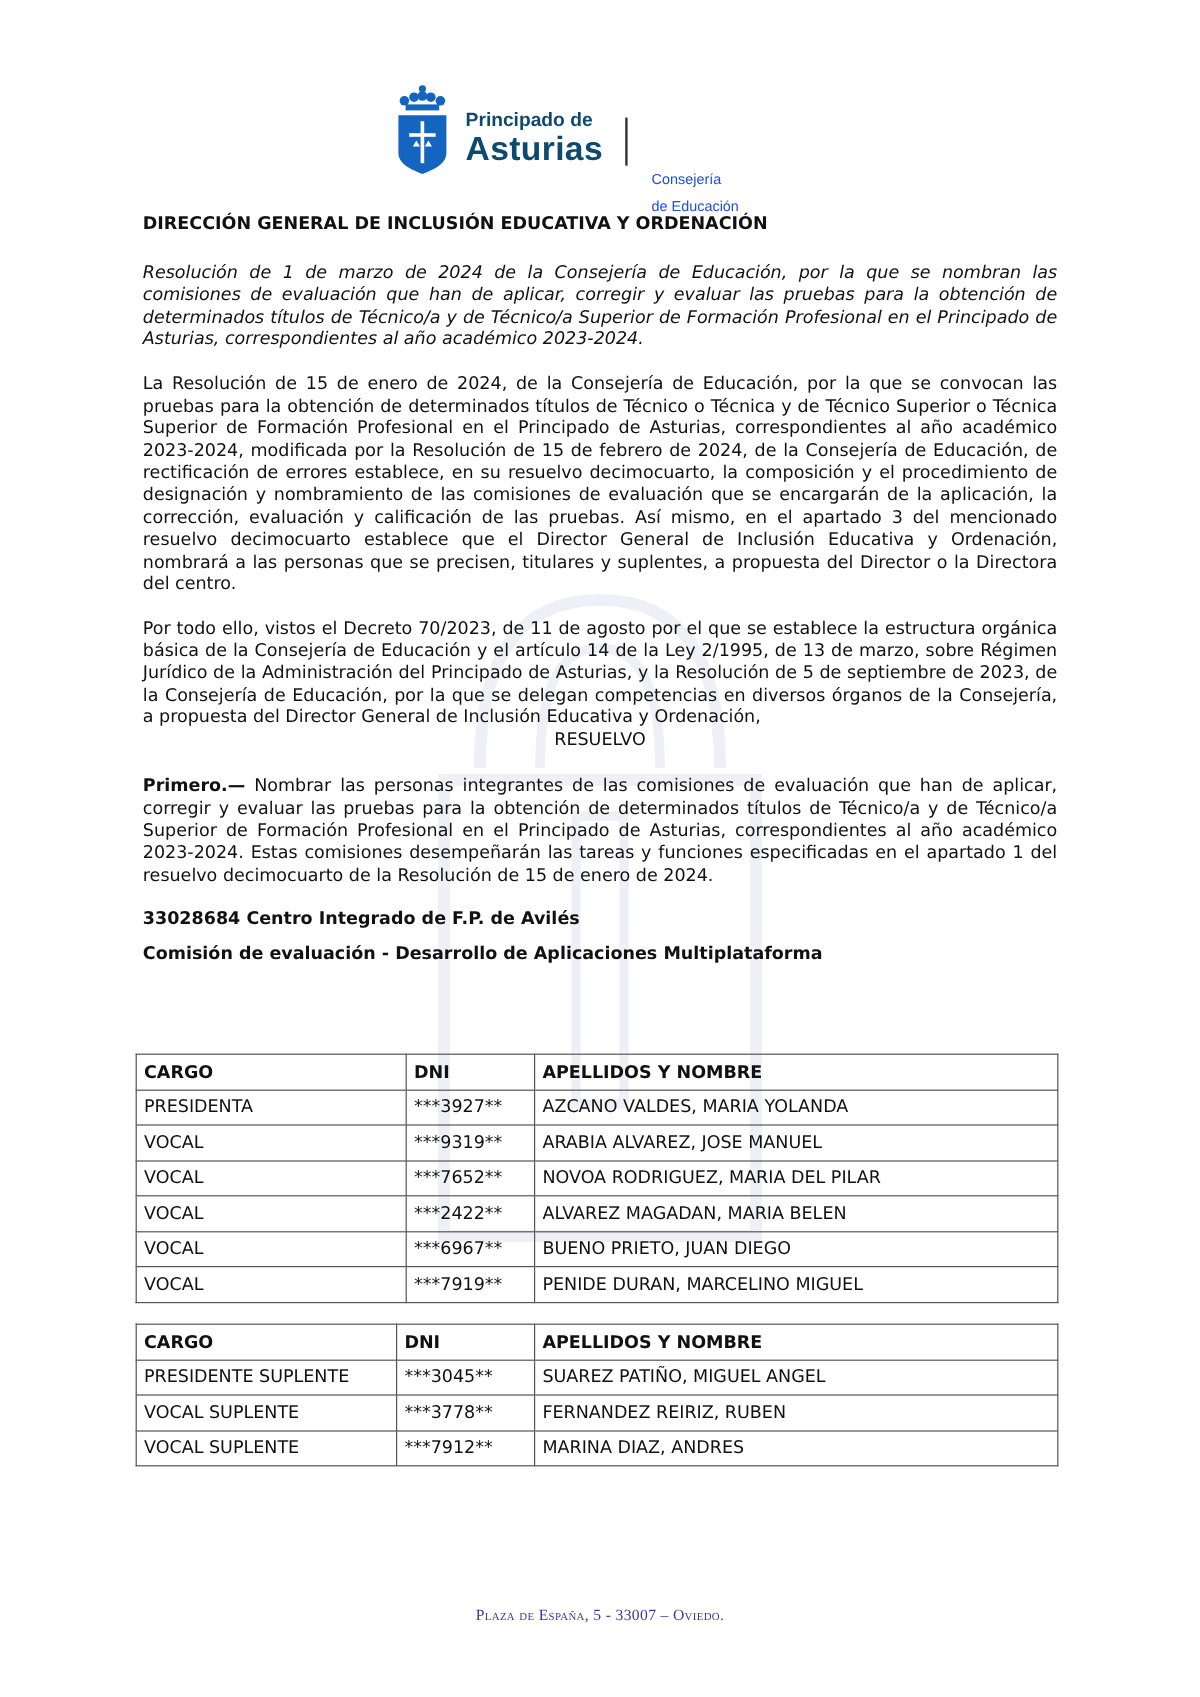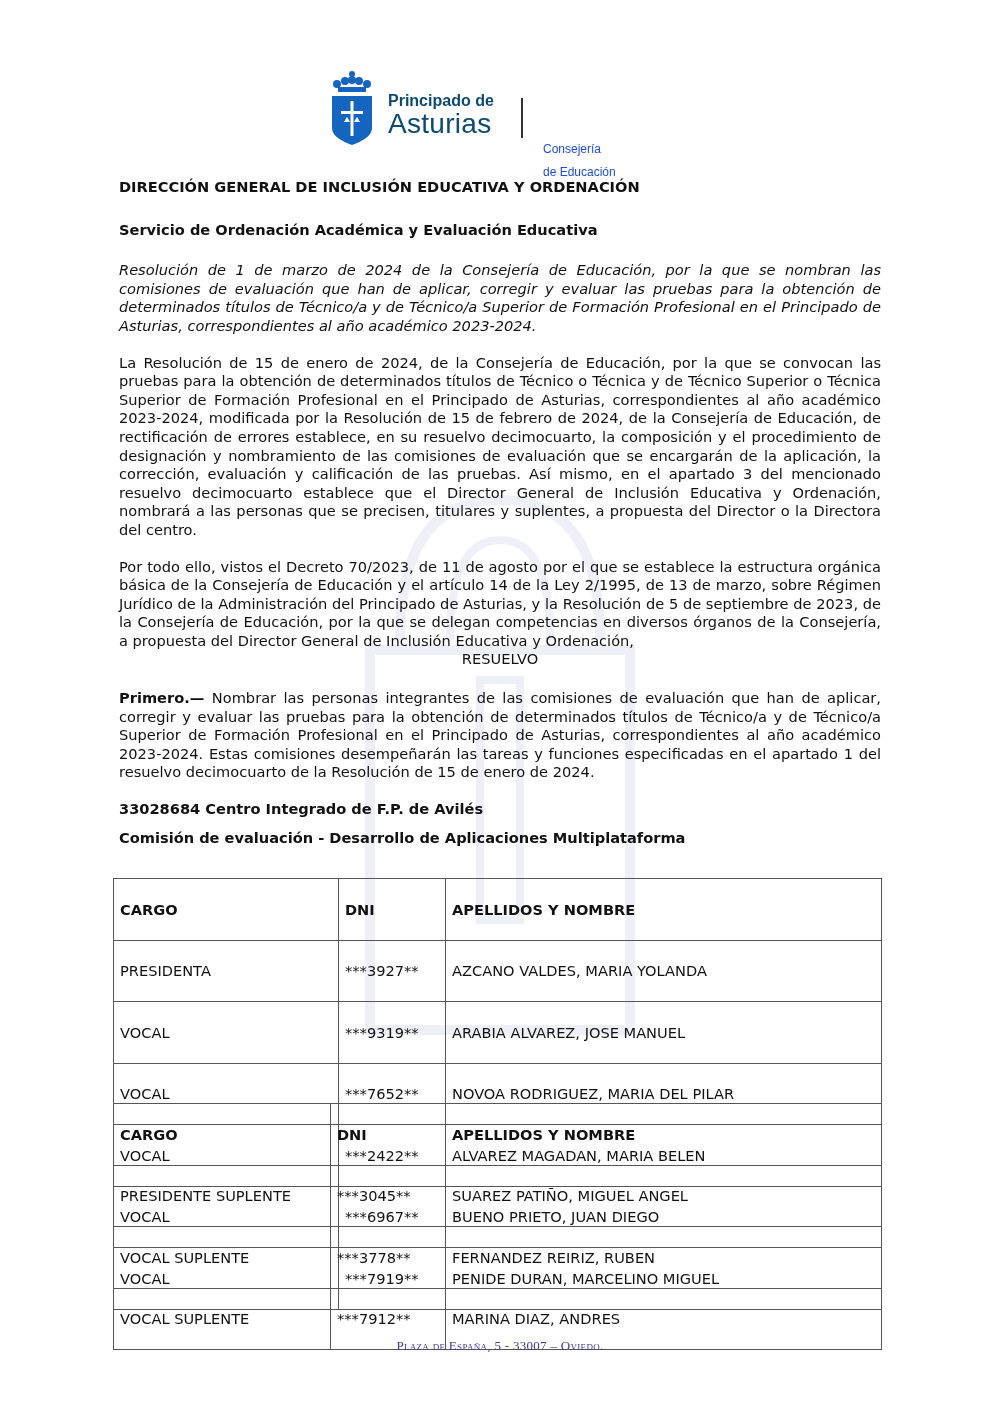--- a/index.html
+++ b/index.html
@@ -3,37 +3,37 @@
 <meta charset="utf-8">
 <style>
   html, body { margin: 0; padding: 0; background: #ffffff; }
   body { width: 1000px; height: 1414px; position: relative; overflow: hidden;
          font-family: "DejaVu Sans", sans-serif; color: #111; }
   .watermark { position: absolute; left: 360px; top: 480px; width: 280px; height: 560px; opacity: 0.07; pointer-events: none; }
   .header { position: absolute; left: 330px; top: 70px; width: 360px; height: 80px; }
   .shield { position: absolute; left: 0; top: 0; width: 44px; height: 76px; }
   .brand { position: absolute; left: 58px; top: 22px; font-family: "Liberation Sans", sans-serif; color: #0c4a6e; }
   .brand .l1 { font-size: 16px; font-weight: bold; line-height: 18px; }
-  .brand .l2 { font-size: 28px; font-weight: normal; line-height: 28px; letter-spacing: 0.3px; }
+  .brand .l2 { font-size: 28px; font-weight: bold; line-height: 28px; letter-spacing: 0.3px; }
   .vsep { position: absolute; left: 191px; top: 28px; width: 2px; height: 40px; background: #333; }
   .dept { position: absolute; left: 213px; top: 24px; font-family: "Liberation Sans", sans-serif; font-size: 12px; line-height: 23px; color: #1d4ed8; margin-top: 44px; }
 
   .content { position: absolute; left: 119px; top: 178px; width: 762px; font-size: 14.6px; line-height: 18.6px; }
   .h1 { font-weight: bold; margin: 0; }
   .h2 { font-weight: bold; margin: 24px 0 0 0; }
   .intro { font-style: italic; margin: 22px 0 0 0; text-align: justify; }
   p.body { margin: 18px 0 0 0; text-align: justify; }
   .resuelvo { font-weight: normal; text-align: center; margin: 0; }
   .primero { margin: 20px 0 0 0; text-align: justify; }
   .primero b { font-weight: bold; }
   .centro { font-weight: bold; margin: 18px 0 0 0; }
   .comision { font-weight: bold; margin: 10px 0 0 0; }
 
   table.members { position: absolute; left: 113px; width: 769px; border-collapse: collapse; font-size: 14.6px; }
-  table.members td, table.members th { border: 1px solid #555; height: 28.5px; padding: 16px 6px; text-align: left; vertical-align: middle; }
+  table.members td, table.members th { border: 1px solid #555; height: 28.5px; padding: 0 6px; text-align: left; vertical-align: middle; }
   table.members th { font-weight: bold; }
   #t1 { top: 878px; }
   #t2 { top: 1103px; }
   #t1 col.c1 { width: 225px; } #t1 col.c2 { width: 107px; }
   #t2 col.c1 { width: 217px; } #t2 col.c2 { width: 115px; }
 
   .footer { position: absolute; left: 0; top: 1338px; width: 1000px; text-align: center;
             font-family: "Liberation Serif", serif; font-size: 13px; color: #3a3a9a; font-variant: small-caps; letter-spacing: 0.3px; }
 </style>
 </head>
@@ -67,21 +67,20 @@
   </div>
   <div class="vsep"></div>
   <div class="dept">
     <div>Consejería</div>
     <div>de Educación</div>
   </div>
 </div>
 
 <div class="content">
   <p class="h1">DIRECCIÓN GENERAL DE INCLUSIÓN EDUCATIVA Y ORDENACIÓN</p>
-  <p class="h2">Servicio de Ordenación Académica y Evaluación Educativa</p>
   <p class="intro">Resolución de 1 de marzo de 2024 de la Consejería de Educación, por la que se nombran las comisiones de evaluación que han de aplicar, corregir y evaluar las pruebas para la obtención de determinados títulos de Técnico/a y de Técnico/a Superior de Formación Profesional en el Principado de Asturias, correspondientes al año académico 2023-2024.</p>
   <p class="body">La Resolución de 15 de enero de 2024, de la Consejería de Educación, por la que se convocan las pruebas para la obtención de determinados títulos de Técnico o Técnica y de Técnico Superior o Técnica Superior de Formación Profesional en el Principado de Asturias, correspondientes al año académico 2023-2024, modificada por la Resolución de 15 de febrero de 2024, de la Consejería de Educación, de rectificación de errores establece, en su resuelvo decimocuarto, la composición y el procedimiento de designación y nombramiento de las comisiones de evaluación que se encargarán de la aplicación, la corrección, evaluación y calificación de las pruebas. Así mismo, en el apartado 3 del mencionado resuelvo decimocuarto establece que el Director General de Inclusión Educativa y Ordenación, nombrará a las personas que se precisen, titulares y suplentes, a propuesta del Director o la Directora del centro.</p>
   <p class="body">Por todo ello, vistos el Decreto 70/2023, de 11 de agosto por el que se establece la estructura orgánica básica de la Consejería de Educación y el artículo 14 de la Ley 2/1995, de 13 de marzo, sobre Régimen Jurídico de la Administración del Principado de Asturias, y la Resolución de 5 de septiembre de 2023, de la Consejería de Educación, por la que se delegan competencias en diversos órganos de la Consejería, a propuesta del Director General de Inclusión Educativa y Ordenación,</p>
   <p class="resuelvo">RESUELVO</p>
   <p class="primero"><b>Primero.—</b><span> Nombrar las personas integrantes de las comisiones de evaluación que han de aplicar, corregir y evaluar las pruebas para la obtención de determinados títulos de Técnico/a y de Técnico/a Superior de Formación Profesional en el Principado de Asturias, correspondientes al año académico 2023-2024. Estas comisiones desempeñarán las tareas y funciones especificadas en el apartado 1 del resuelvo decimocuarto de la Resolución de 15 de enero de 2024.</span></p>
   <p class="centro">33028684  Centro Integrado de F.P. de Avilés</p>
   <p class="comision">Comisión de evaluación - Desarrollo de Aplicaciones Multiplataforma</p>
 </div>
 
 <table class="members" id="t1">

